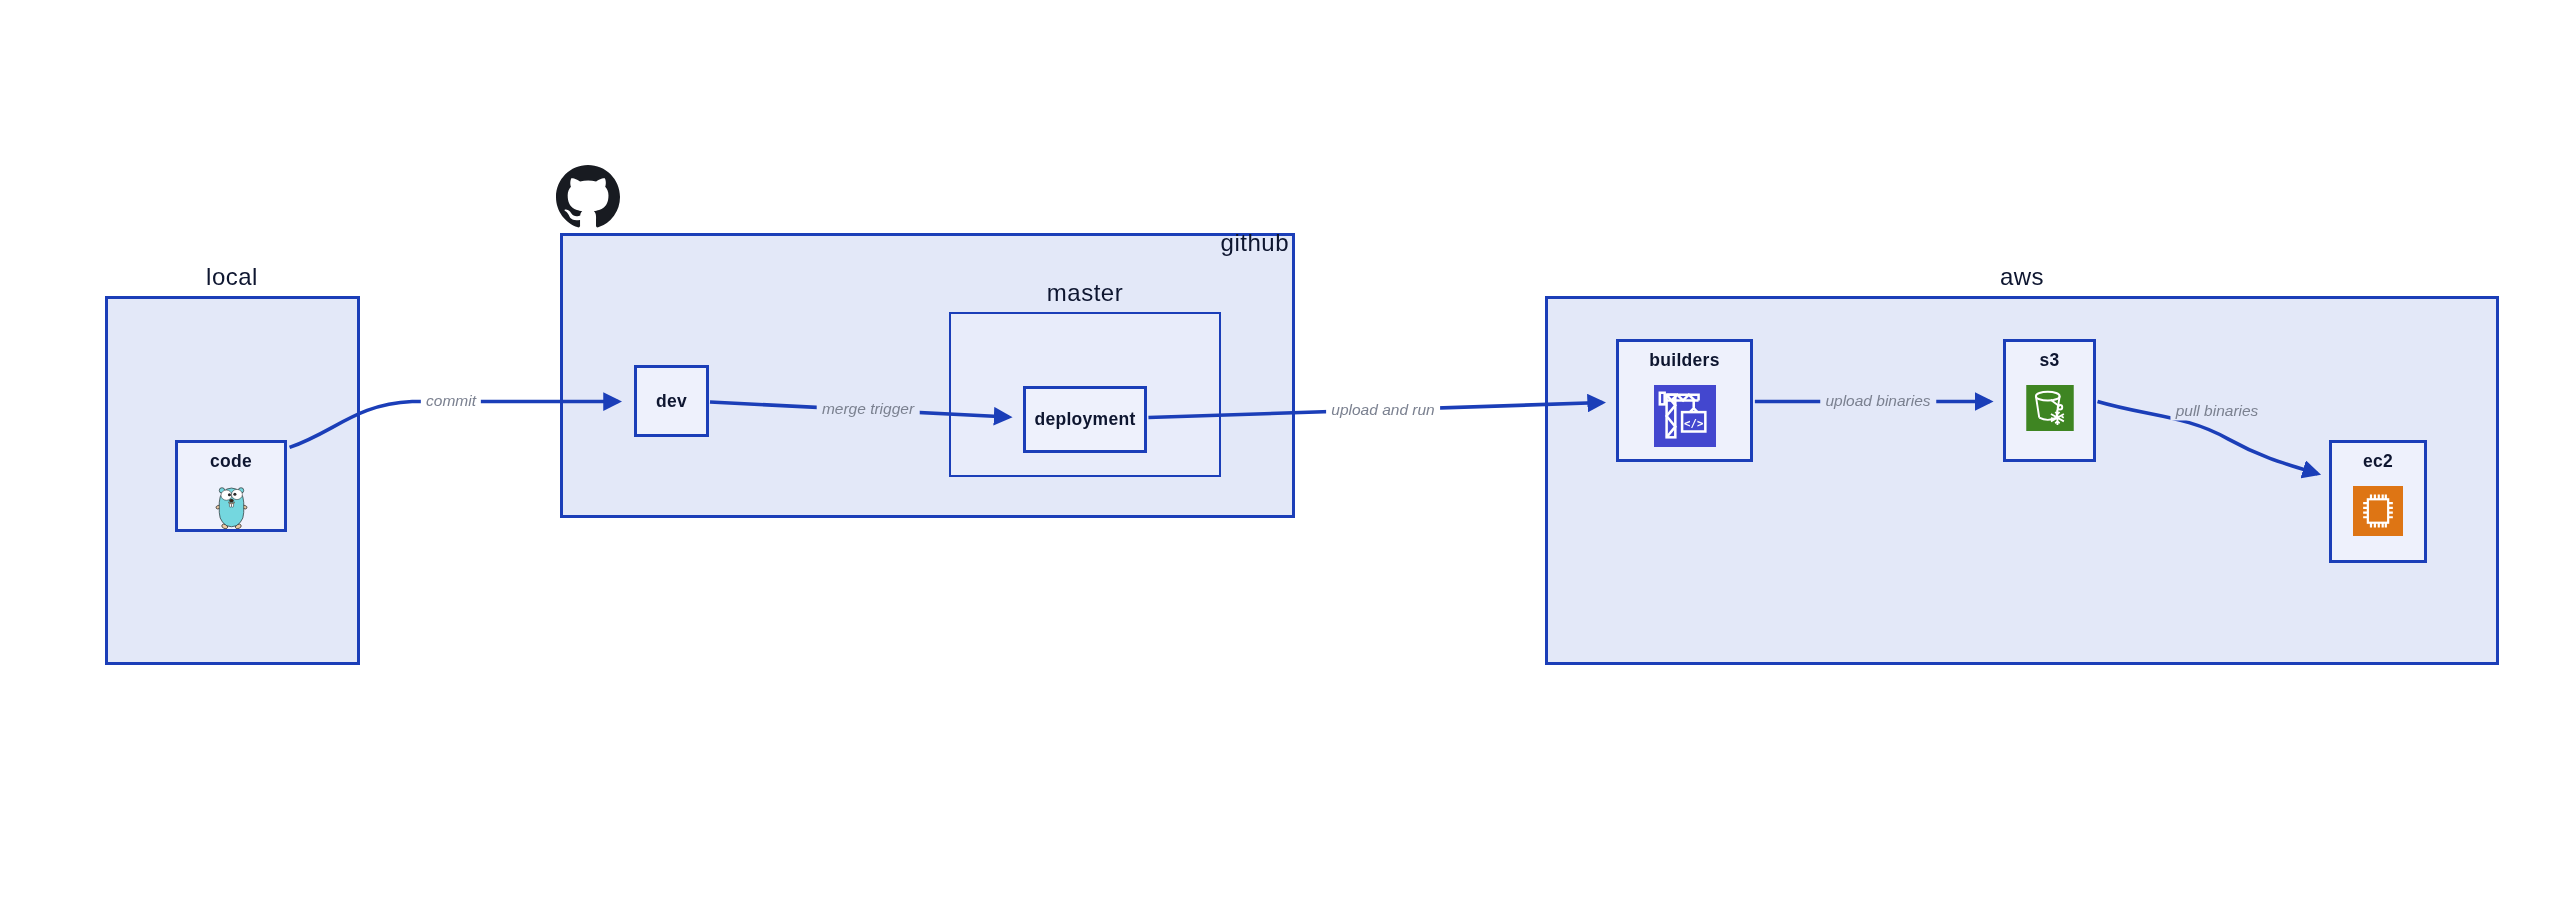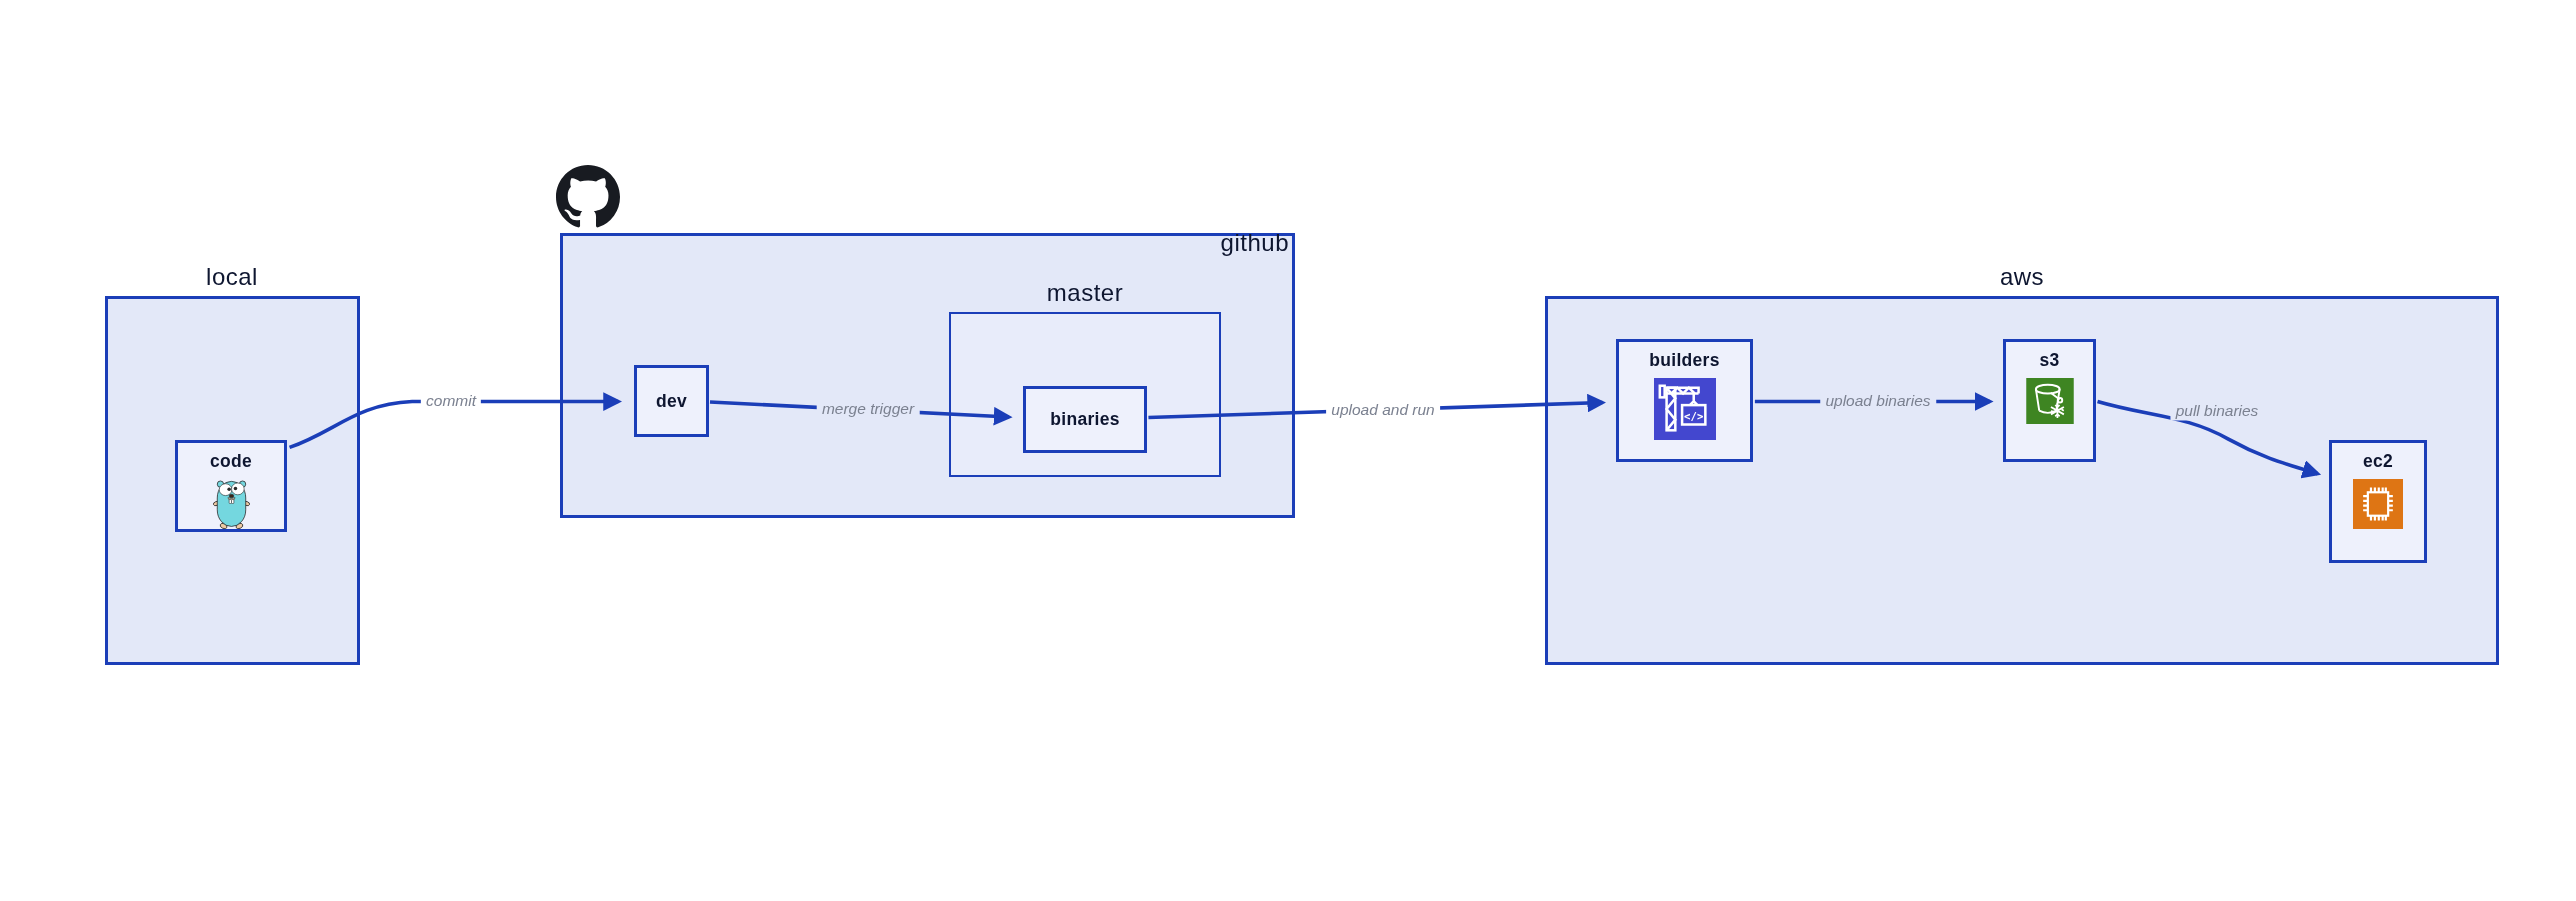--- a/index.html
+++ b/index.html
@@ -20,21 +20,21 @@
     font-size:24px; font-weight:500; letter-spacing:0.5px;
     color:var(--label-dark); white-space:nowrap;
   }
   .c-label.right-anchor { transform:translate(-100%,-50%);margin-top:32px; }
   
   .node {
     position:absolute; box-sizing:border-box;
     border:3.1px solid var(--stroke-blue);
     background:var(--node-fill);
     display:flex; flex-direction:column; align-items:center;
-    padding-top:8.2px; gap:7px;
+    padding-top:8.2px; gap:14px;
   }
   .node.center { justify-content:center; padding-top:0; }
   .node-label {
     font-size:17.5px; font-weight:700; letter-spacing:0.3px;
     color:var(--label-dark); white-space:nowrap;
   }
   .icon-tile { display:block; }
   
   svg.edges { position:absolute; left:0; top:0; }
   .edge { stroke:var(--stroke-blue); stroke-width:7; fill:none; }
@@ -115,21 +115,21 @@
         <rect x="50" y="52" width="6" height="10" rx="2" fill="#ffffff" stroke-width="1.5"></rect>
       </g>
     </svg>
   </div>
 
   <div class="node center" style="left:634px; top:365px; width:75px; height:72px;">
     <span class="node-label">dev</span>
   </div>
 
   <div class="node center" style="left:1023px; top:386px; width:124px; height:67px;">
-    <span class="node-label">binaries</span>
+    <span class="node-label">deployment</span>
   </div>
 
   <div class="node" style="left:1616px; top:339px; width:137px; height:123px;">
     <span class="node-label">builders</span>
     <svg class="icon-tile" width="62" height="62" viewBox="0 0 64 64">
       <rect x="0" y="0" width="64" height="64" style="fill:var(--builders-icon-bg);"></rect>
       <g style="stroke:var(--icon-glyph-white);" stroke-width="2.6" fill="none">
 
         <rect x="6" y="8" width="5" height="12"></rect>
 

